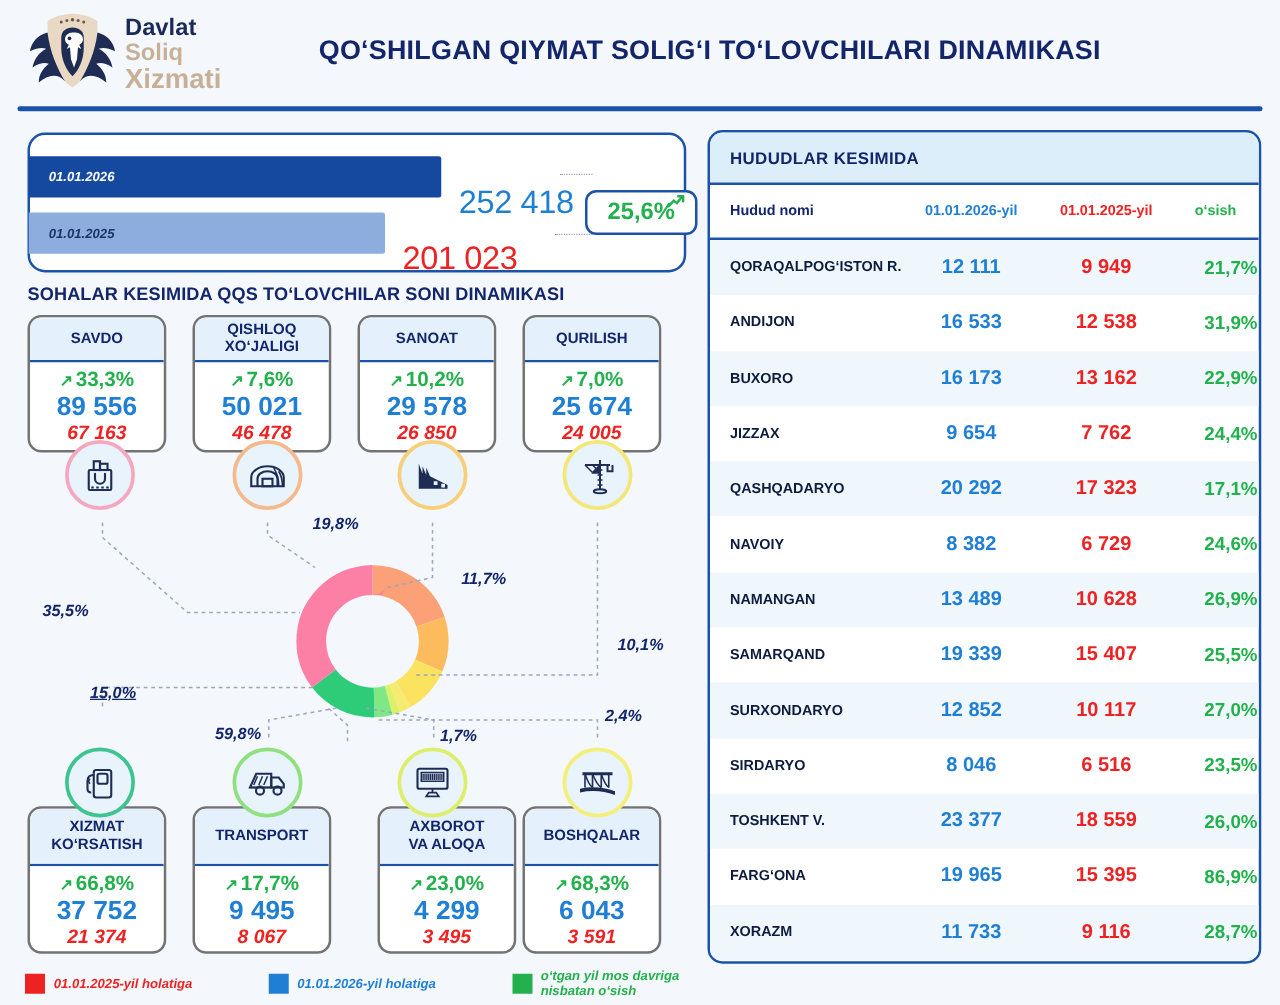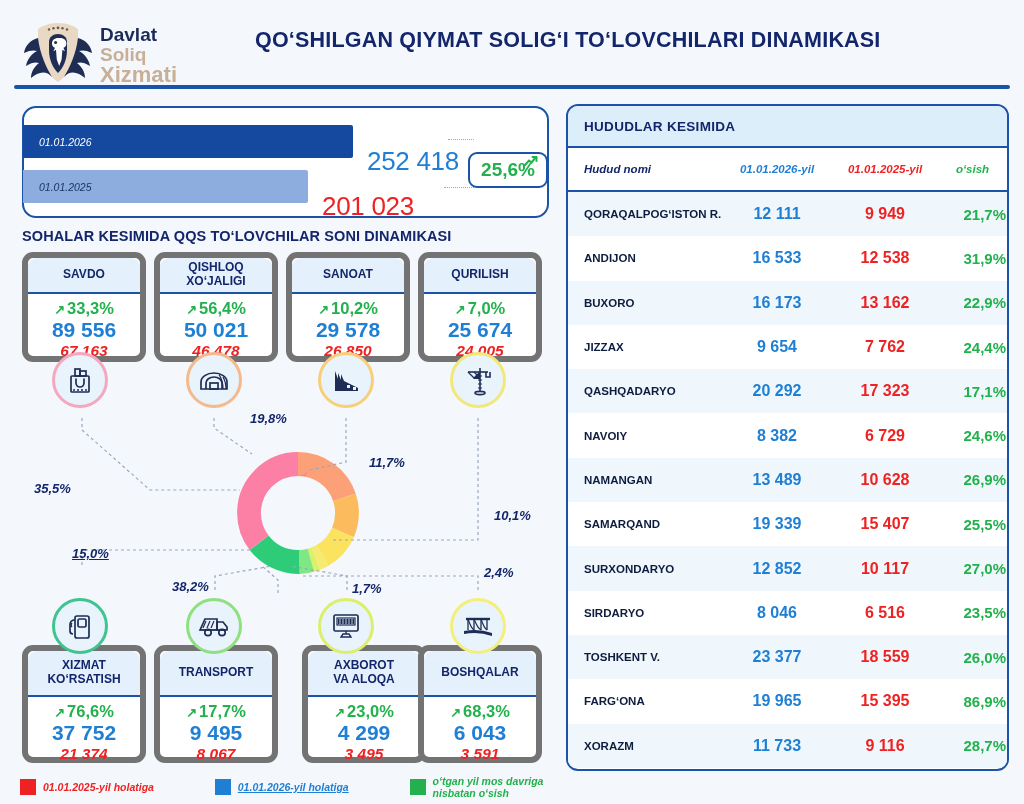--- a/index.html
+++ b/index.html
@@ -6,62 +6,62 @@
   html, body {
     width: 1024px; height: 804px;
     background: #f4f8fc;
     font-family: "Liberation Sans", sans-serif;
     overflow: hidden;
   }
   .page { position: relative; width: 1024px; height: 804px; background: #f4f8fc; }
 
   
   .header { position: absolute; left: 0; top: 0; width: 1024px; height: 86px; }
-  .logo-wrap { position: absolute; left: 22px; top: 6px; width: 180px; height: 74px; display: flex; align-items: center; gap: 6px; margin-top: 12px; }
+  .logo-wrap { position: absolute; left: 22px; top: 6px; width: 180px; height: 74px; display: flex; align-items: center; gap: 6px; }
   .logo-mark { width: 72px; height: 70px; flex: none; }
   .logo-text { display: flex; flex-direction: column; line-height: 1.02; padding-top: 2px; }
   .logo-l1 { font-size: 19px; font-weight: bold; color: #1b2a58; }
   .logo-l2 { font-size: 19px; font-weight: bold; color: #c8b096; }
   .logo-l3 { font-size: 22px; font-weight: bold; color: #c8b096; }
   .main-title {
     position: absolute; left: 255px; top: 28px; width: 740px;
     font-size: 21.5px; font-weight: bold; color: #14266b; letter-spacing: .2px;
   }
   .hrule { position: absolute; left: 14px; top: 85px; width: 996px; height: 4px; background: #1b53a8; border-radius: 2px; }
 
   
   .barcard {
     position: absolute; left: 22px; top: 106px; width: 527px; height: 112px;
     background: #ffffff; border: 2.5px solid #1b53a8; border-radius: 14px;
   }
   .bar-row { position: absolute; left: -1px; height: 33px; display: flex; align-items: center; }
   .bar-2026 { top: 17px; width: 330px; background: #14499f; border-radius: 0 2px 2px 0; }
   .bar-2025 { top: 62px; width: 285px; background: #8cadde; border-radius: 0 2px 2px 0; }
-  .bar-lbl { font-size: 10.5px; font-weight: normal; font-style: italic; color: #ffffff; padding-left: 16px; }
+  .bar-lbl { font-size: 10.5px; font-weight: bold; font-style: italic; color: #ffffff; padding-left: 16px; }
   .bar-2025 .bar-lbl { color: #1b3668; }
   .bar-val { position: absolute; font-size: 26px; font-weight: normal; letter-spacing: -.3px; margin-top: 20px; }
   .bar-val-2026 { left: 343px; top: 18px; color: #1f7fd4; }
   .bar-val-2025 { left: 298px; top: 63px; color: #ee2222; }
   .growth-pill {
-    position: absolute; left: 444px; top: 44px; width: 80px; height: 36px;
+    position: absolute; left: 444px; top: 44px; width: 90px; height: 36px;
     border: 2.5px solid #1b53a8; border-radius: 9px; background: #fff;
     display: flex; align-items: center; justify-content: center;
   }
   .growth-pill span { font-size: 19px; font-weight: bold; color: #22b14c; }
   .arrow-up { position: absolute; right: 9px; top: 3px; color: #22b14c; font-size: 13px; font-weight: bold; }
   .dotline { position: absolute; border-top: 1.5px dotted #9aa7bd; }
 
   
   .sec-head {
     position: absolute; left: 22px; top: 228px;
     font-size: 14.5px; font-weight: bold; color: #14266b; letter-spacing: .1px;
   }
 
   
-  .scard { position: absolute; width: 124px; border: 6px solid #737373; border-radius: 11px; background: #fff; overflow: visible; }
+  .scard { position: absolute; width: 111px; border: 2px solid #737373; border-radius: 11px; background: #fff; overflow: visible; }
   .scard-top { background: #e4f0fb; border-bottom: 2px solid #1b53a8; display: flex; align-items: center; justify-content: center; text-align: center; }
   .scard-name { font-size: 12px; font-weight: bold; color: #14266b; line-height: 1.15; }
   .scard-body { padding: 5px 0 6px; text-align: center; }
   .s-pct { font-size: 16.5px; font-weight: bold; color: #22b14c; white-space: nowrap; }
   .s-pct .ar { font-size: 13px; margin-right: 2px; }
   .s-v26 { font-size: 21px; font-weight: bold; color: #1f7fd4; line-height: 1.12; }
   .s-v25 { font-size: 15.5px; font-weight: bold; font-style: italic; color: #ee2222; line-height: 1.2; }
   .icon-bubble {
     position: absolute; width: 56px; height: 56px; border-radius: 50%;
     background: #e8f3fc; display: flex; align-items: center; justify-content: center;
@@ -85,21 +85,21 @@
   .tpanel {
     position: absolute; left: 566px; top: 104px; width: 443px; height: 667px;
     border: 2.5px solid #1b53a8; border-radius: 12px; background: #fff; overflow: hidden;
   }
   .tpanel-head {
     height: 42px; background: #ddeefb; border-bottom: 2.5px solid #1b53a8;
     display: flex; align-items: center; padding-left: 16px;
   }
   .tpanel-head span { font-size: 13.5px; font-weight: bold; color: #14266b; letter-spacing: .3px; }
   .tcolhead { height: 44px; background: #fff; border-bottom: 2.5px solid #1b53a8; display: flex; align-items: center; }
-  .tcolhead div { font-size: 11.5px; font-weight: bold; font-style: italic; }
+  .tcolhead div { font-size: 11.5px; font-weight: bold; }
   .ch-0 { width: 155px; padding-left: 16px; color: #14266b; }
   .ch-1 { width: 108px; text-align: center; color: #1f7fd4; }
   .ch-2 { width: 108px; text-align: center; color: #ee2222; }
   .ch-3 { width: 67px; text-align: center; color: #22b14c; }
   .trow { height: 44.3px; display: flex; align-items: center; }
   .trow.alt { background: #eff7fd; }
   .tc { font-weight: bold; }
   .tc-0 { width: 155px; padding-left: 16px; font-size: 11.5px; color: #0d1c3e; }
   .tc-1 { width: 108px; text-align: center; font-size: 16px; color: #1f7fd4; }
   .tc-2 { width: 108px; text-align: center; font-size: 16px; color: #ee2222; }
@@ -189,21 +189,21 @@
         <path d="M9 26 h14" stroke-dasharray="2 2"></path>
       </svg>
     </div>
 
     <div class="scard" style="left:154px;">
       <div class="scard-top">
         <div class="scard-name" style="white-space:pre-line;">QISHLOQ
 XO‘JALIGI</div>
       </div>
       <div class="scard-body">
-        <div class="s-pct"><span class="ar">↗</span><span>56,4%</span></div>
+        <div class="s-pct"><span class="ar">↗</span><span>7,6%</span></div>
         <div class="s-v26">50 021</div>
         <div class="s-v25">46 478</div>
       </div>
     </div>
     <div class="icon-bubble" style="left:186px; border:3px solid #f4b98c;">
       <svg width="34" height="30" viewBox="0 0 34 30" fill="none" stroke="#1f2d55" stroke-width="1.7">
         <path d="M4 24 v-7 a13 9 0 0 1 26 0 v7 z"></path>
         <path d="M9 24 v-6 a8 6 0 0 1 16 0 v6"></path>
         <rect x="13" y="18" width="8" height="6"></rect>
         <path d="M26 12 q3 5 3 12 M22 9.5 q4 6 4 14.5" stroke-width="1.3"></path>
@@ -280,33 +280,33 @@
       <path d="M478 200 L478 186 L300 186"></path>
       <path d="M82 175 L82 160 L250 160"></path>
     </g>
   </svg>
 
   <div class="pct-lbl" style="left:250px; top:411px;">19,8%</div>
   <div class="pct-lbl" style="left:369px; top:455px;">11,7%</div>
   <div class="pct-lbl" style="left:494px; top:508px;">10,1%</div>
   <div class="pct-lbl" style="left:34px; top:481px;">35,5%</div>
   <div class="pct-lbl" style="left:72px; top:546px;text-decoration:underline;">15,0%</div>
-  <div class="pct-lbl" style="left:172px; top:579px;">38,2%</div>
+  <div class="pct-lbl" style="left:172px; top:579px;">59,8%</div>
   <div class="pct-lbl" style="left:352px; top:581px;">1,7%</div>
   <div class="pct-lbl" style="left:484px; top:565px;">2,4%</div>
 
   <div class="row-bot">
 
     <div class="scard" style="left:22px;">
       <div class="scard-top">
         <div class="scard-name" style="white-space:pre-line;">XIZMAT
 KO‘RSATISH</div>
       </div>
       <div class="scard-body">
-        <div class="s-pct"><span class="ar">↗</span><span>76,6%</span></div>
+        <div class="s-pct"><span class="ar">↗</span><span>66,8%</span></div>
         <div class="s-v26">37 752</div>
         <div class="s-v25">21 374</div>
       </div>
     </div>
     <div class="icon-bubble" style="left:52px; border:3px solid #3fc48f;">
       <svg width="30" height="32" viewBox="0 0 30 32" fill="none" stroke="#1f2d55" stroke-width="1.7">
         <rect x="10" y="6" width="14" height="22" rx="2"></rect>
         <rect x="13" y="9" width="8" height="8" rx="1.5"></rect>
         <path d="M10 10 q-5 0 -5 5 v6 q0 3 3 3"></path>
         <path d="M7 13 q-2 2 0 4" stroke-width="1.3"></path>
@@ -469,21 +469,21 @@
       </div>
   </div>
 
   <div class="legend">
     <div class="lg-item" style="width:200px;">
       <div class="lg-sw" style="background:#ee2222;"></div>
       <div class="lg-tx" style="color:#ee2222;">01.01.2025-yil holatiga</div>
     </div>
     <div class="lg-item" style="width:200px;">
       <div class="lg-sw" style="background:#1f7fd4;"></div>
-      <div class="lg-tx" style="color:#1f7fd4;text-decoration:underline;">01.01.2026-yil holatiga</div>
+      <div class="lg-tx" style="color:#1f7fd4;">01.01.2026-yil holatiga</div>
     </div>
     <div class="lg-item" style="width:175px;">
       <div class="lg-sw" style="background:#22b14c;"></div>
       <div class="lg-tx" style="color:#22b14c; white-space:pre-line;">o‘tgan yil mos davriga
 nisbatan o‘sish</div>
     </div>
   </div>
 
 </div>
 

